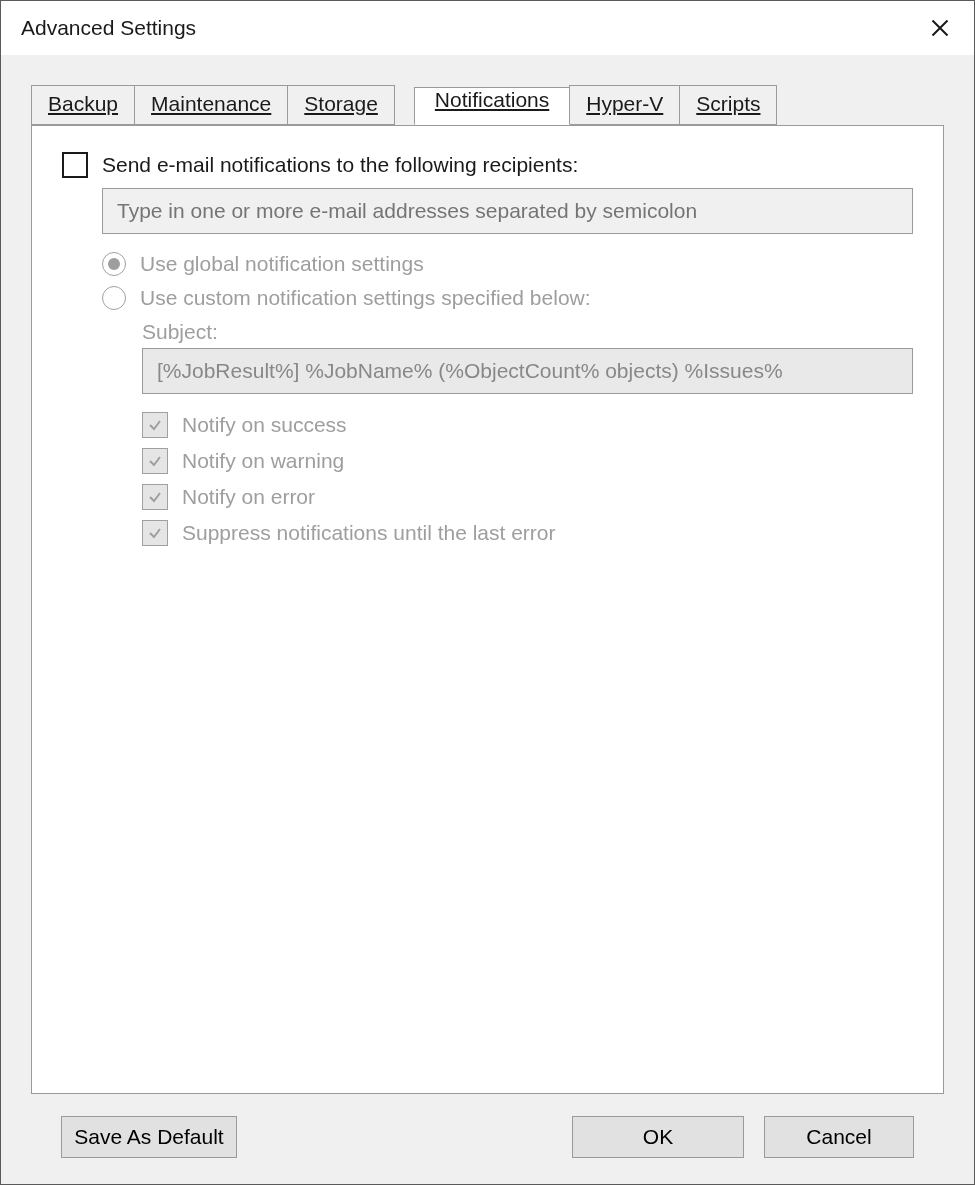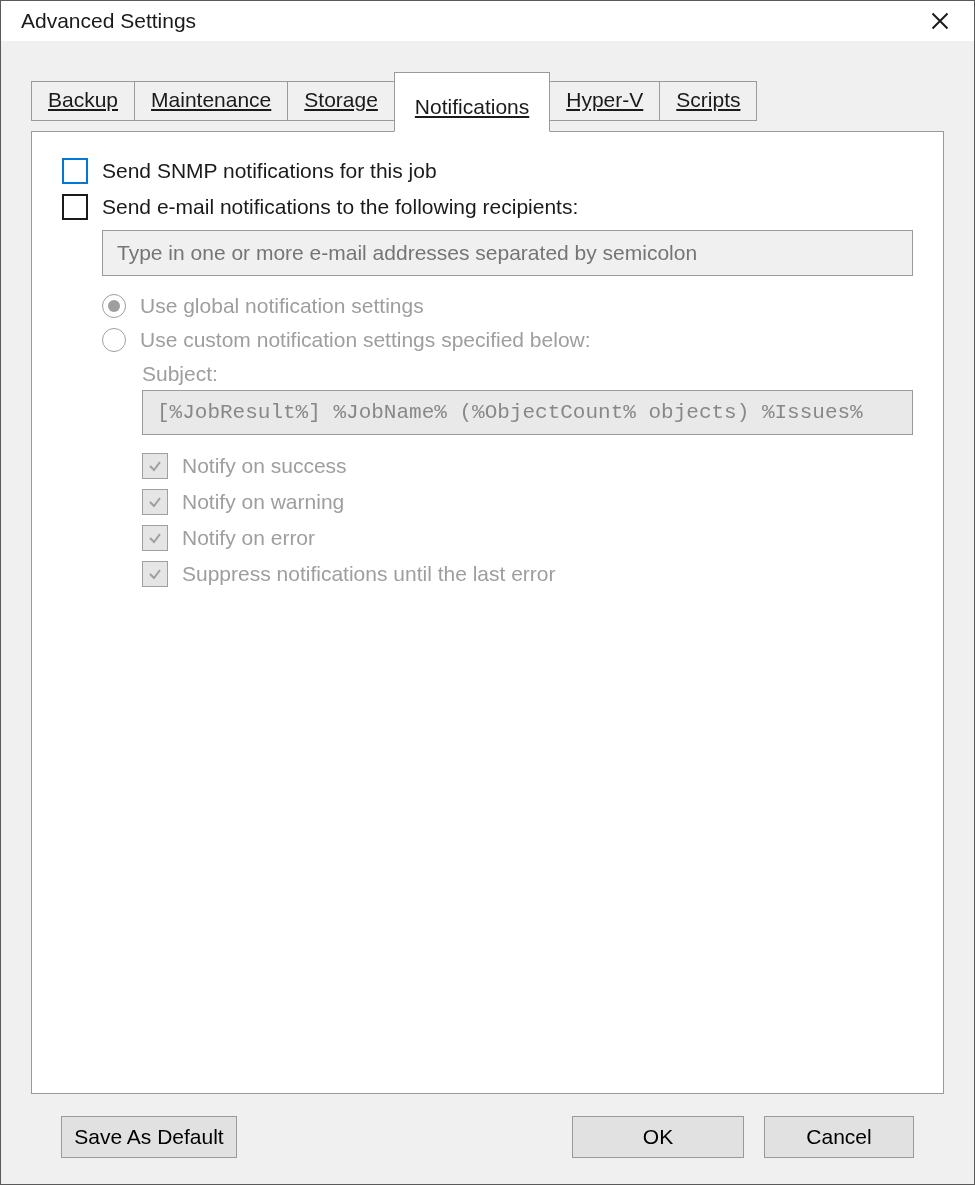--- a/index.html
+++ b/index.html
@@ -18,21 +18,21 @@
     height: 1185px;
     border: 1px solid #5a5a5a;
     display: flex;
     flex-direction: column;
     background: #ffffff;
   }
   .titlebar {
     display: flex;
     align-items: center;
     justify-content: space-between;
-    height: 40px;
+    height: 54px;
     padding: 0 12px 0 20px;
     background: #ffffff;
   }
   .titlebar .title {
     font-size: 21px;
   }
   .close-btn {
     width: 44px;
     height: 44px;
     display: flex;
@@ -61,23 +61,24 @@
     padding: 6px 16px 8px 16px;
     font-size: 21px;
     margin-right: -1px;
     cursor: pointer;
     position: relative;
     top: 0;
   }
   .tab.active {
     background: #ffffff;
     border-bottom: 1px solid #ffffff;
-    padding: 22px 20px 12px 20px;
+    padding: 0 20px 12px 20px;
     top: 1px;
     z-index: 3;
+    margin-left: 20px;
   }
   .tab-panel {
     border: 1px solid #9a9a9a;
     background: #ffffff;
     flex: 1;
     margin-top: 0;
     position: relative;
     z-index: 1;
     padding: 26px 30px 20px 30px;
     box-sizing: border-box;
@@ -157,21 +158,21 @@
     font-size: 21px;
     padding: 8px 0;
     text-align: center;
     cursor: pointer;
     font-family: inherit;
   }
   .btn.save { width: 176px; }
   .btn.ok   { width: 172px; margin-left: auto; margin-right: 20px; }
   .btn.cancel { width: 150px; }
   .email-input-wrap { margin: 6px 0 18px 40px; }
-  .subject-wrap     { margin: 4px 0 18px 80px; font-family: Liberation Mono, monospace; }
+  .subject-wrap     { margin: 4px 0 18px 80px; }
 </style>
 </head>
 <body>
 
 <div class="window">
 
   <div class="titlebar">
     <div class="title">Advanced Settings</div>
     <div class="close-btn">
       <svg viewBox="0 0 16 16">
@@ -186,24 +187,20 @@
       <div class="tab">Backup</div>
       <div class="tab">Maintenance</div>
       <div class="tab">Storage</div>
       <div class="tab active">Notifications</div>
       <div class="tab">Hyper-V</div>
       <div class="tab">Scripts</div>
     </div>
 
     <div class="tab-panel">
 
-      <div class="row">
-        <span class="chk focused"></span>
-        <span class="lbl">Send SNMP notifications for this job</span>
-      </div>
 
       <div class="row">
         <span class="chk"></span>
         <span class="lbl">Send e-mail notifications to the following recipients:</span>
       </div>
 
       <div class="email-input-wrap">
         <input type="text" class="text-input" disabled="" placeholder="Type in one or more e-mail addresses separated by semicolon" style="">
       </div>
 

